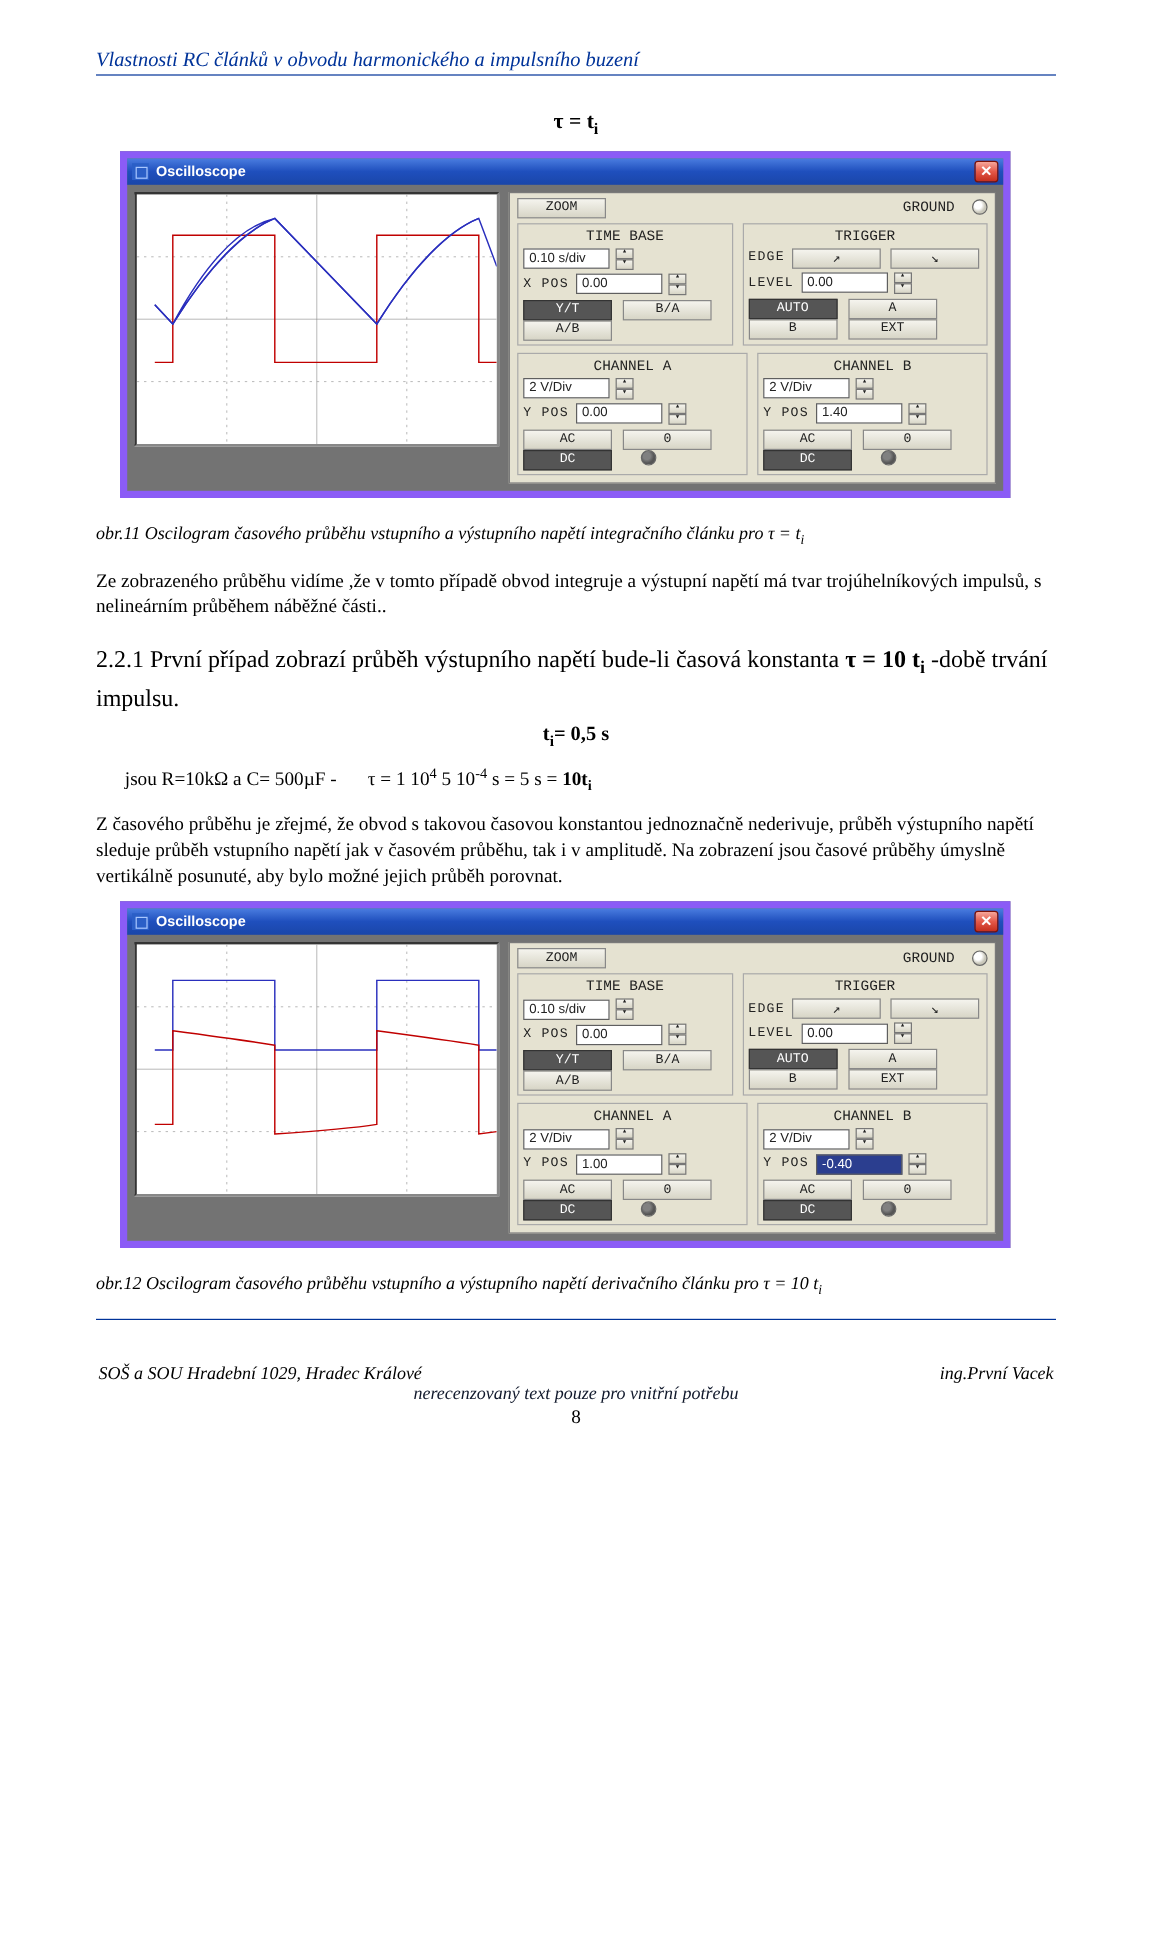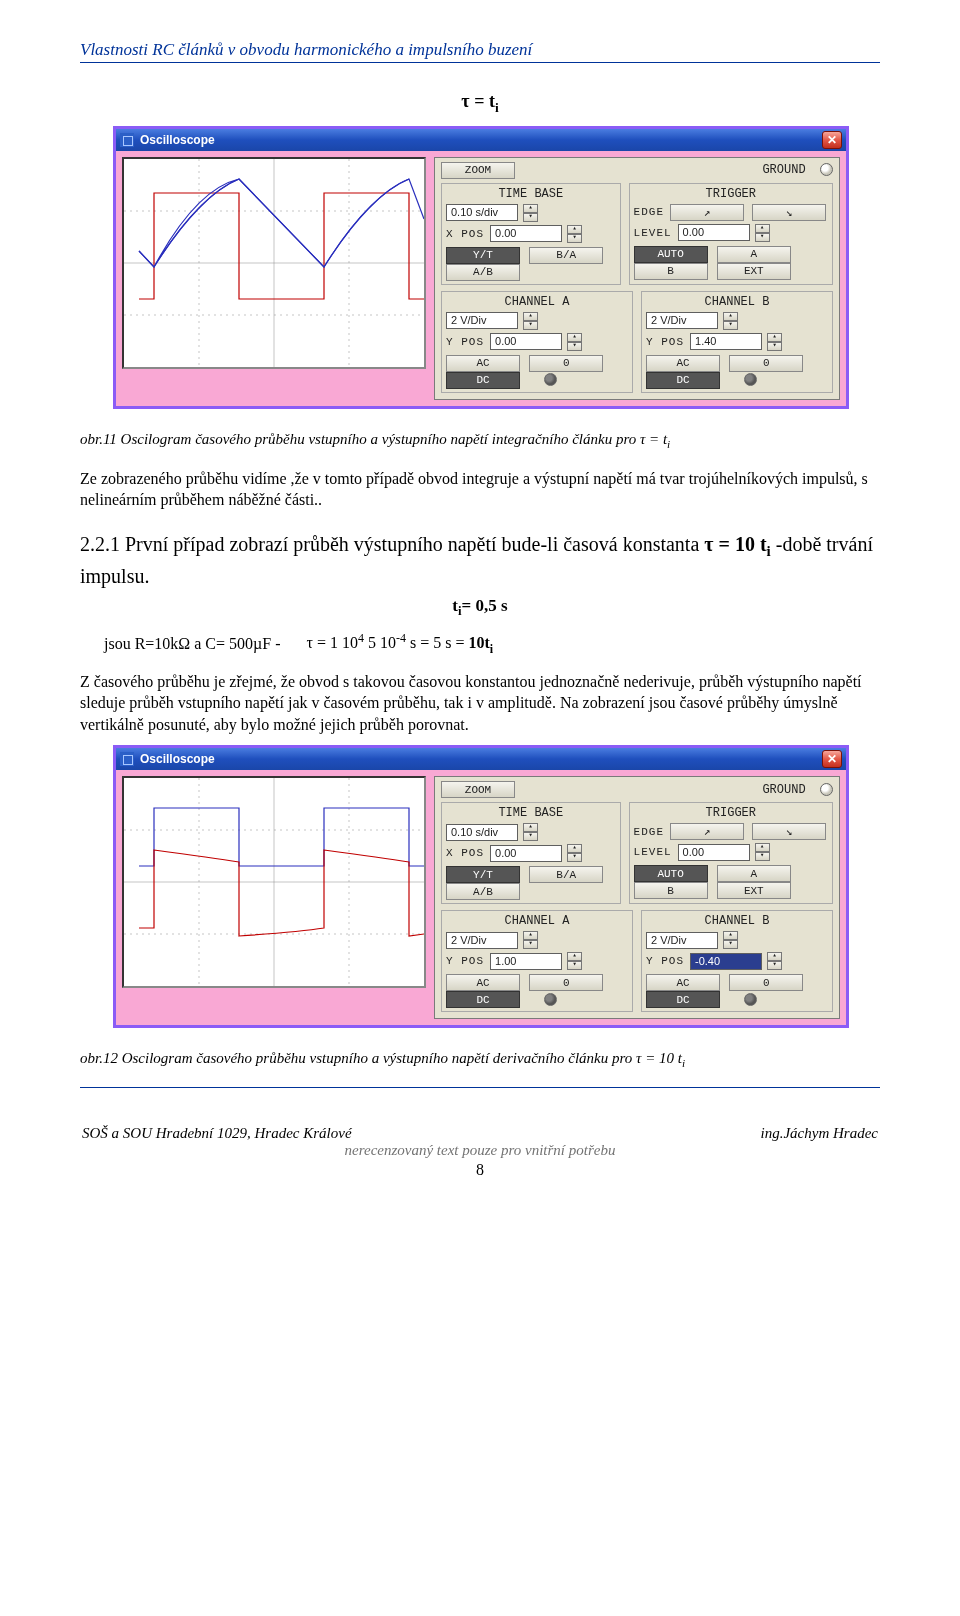--- a/index.html
+++ b/index.html
@@ -26,23 +26,23 @@
     font-size: 18px;
     margin-bottom: 10px;
   }
   .sub { vertical-align: sub; font-size: 0.75em; }
   .sup { vertical-align: super; font-size: 0.75em; }
   .bold { font-weight: bold; }
 
   
   .osc-window {
     width: 730px;
-    margin: 6px 0 22px 33px;
-    border: 3px solid #8b5cf6;
-    background: #f9a8d4;
+    margin: 6px 0 22px 20px;
+    border: 6px solid #8b5cf6;
+    background: #737373;
     font-family: Tahoma, Verdana, sans-serif;
     font-size: 12px;
   }
   .osc-titlebar {
     display: flex;
     align-items: center;
     justify-content: space-between;
     height: 22px;
     padding: 0 4px;
     background: linear-gradient(to bottom, #4a7de0 0%, #1f4fbd 50%, #1a46a9 100%);
@@ -501,19 +501,19 @@
     </div>
   </div>
 
   <p class="caption">
     <span>obr.12 Oscilogram časového průběhu vstupního a výstupního napětí derivačního článku pro </span><span>τ = 10  t</span><span class="sub">i</span>
   </p>
 
   <div class="footer-wrap">
     <div class="footer">
       <span>SOŠ a SOU  Hradební 1029, Hradec Králové</span>
-      <span>ing.Jáchym Hradec</span>
+      <span>ing.První Vacek</span>
     </div>
-    <div style="text-align:center; color:#737373; font-style:italic; font-size:15px;">nerecenzovaný text pouze pro vnitřní potřebu</div>
+    <div style="text-align:center; color:#0f172a; font-style:italic; font-size:15px;">nerecenzovaný text pouze pro vnitřní potřebu</div>
     <div class="pagenum">8</div>
   </div>
 
 </div>
 
 </body></html>

